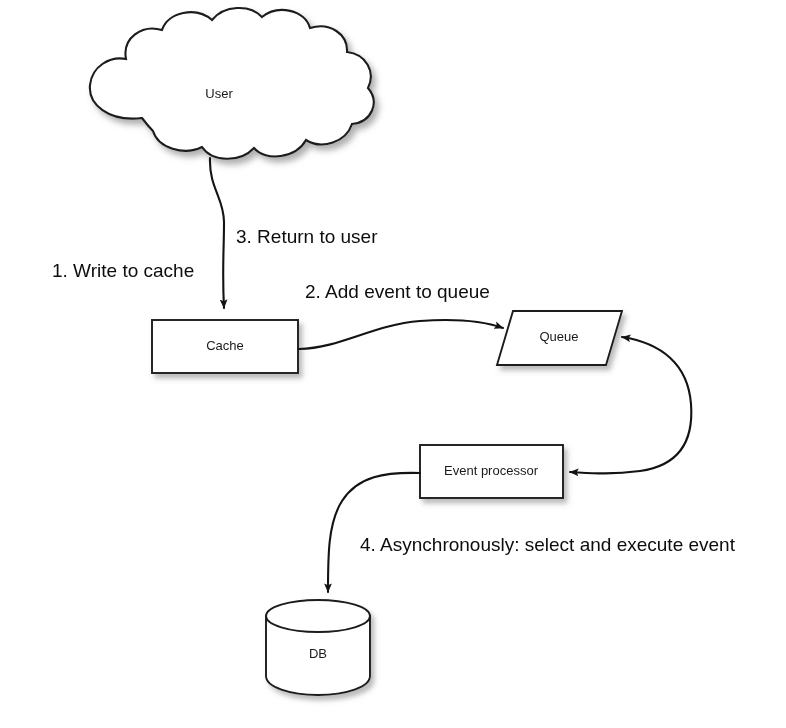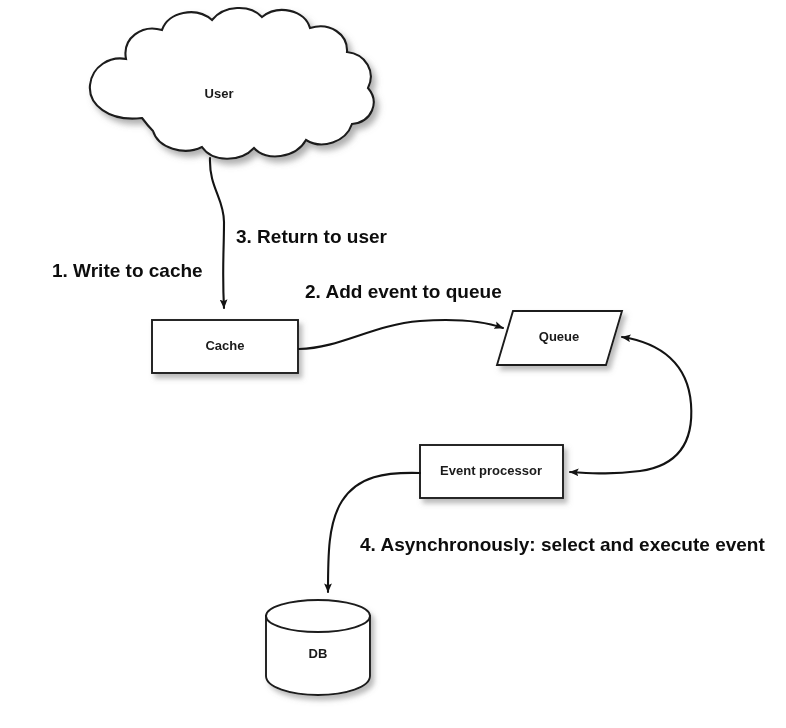--- a/index.html
+++ b/index.html
@@ -10,21 +10,20 @@
   body {
     font-family: "Liberation Sans", sans-serif;
     -webkit-font-smoothing: antialiased;
   }
   #canvas {
     position: relative;
     width: 786px;
     height: 728px;
     background: #ffffff;
     overflow: hidden;
-    font-weight: bold;
   }
   #diagram-svg {
     position: absolute;
     left: 0;
     top: 0;
     width: 786px;
     height: 728px;
   }
   .node-label {
     font-family: "Liberation Sans", sans-serif;

